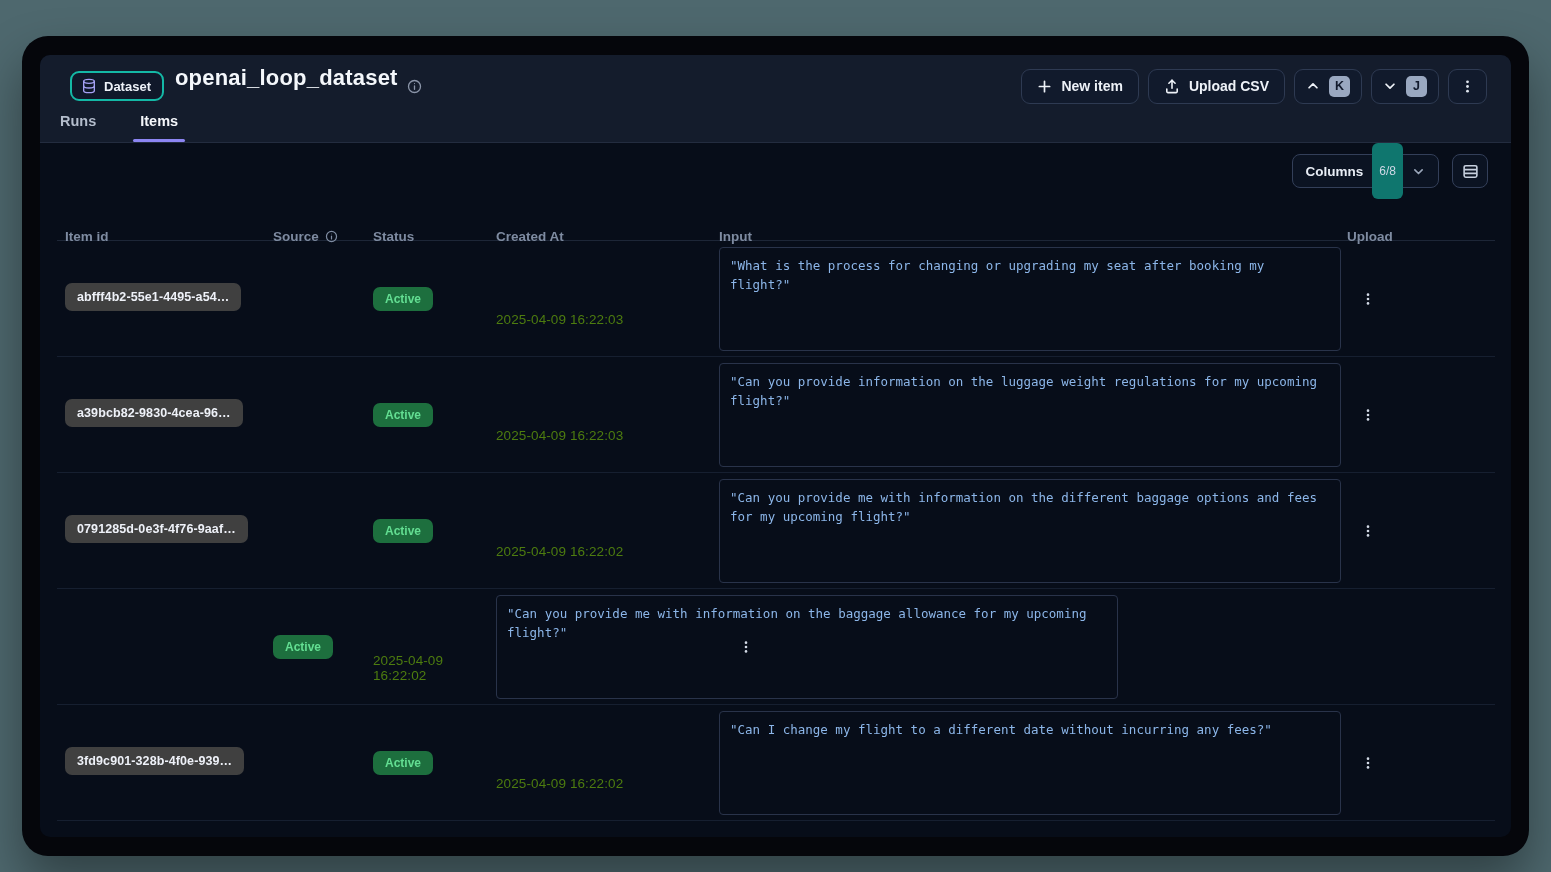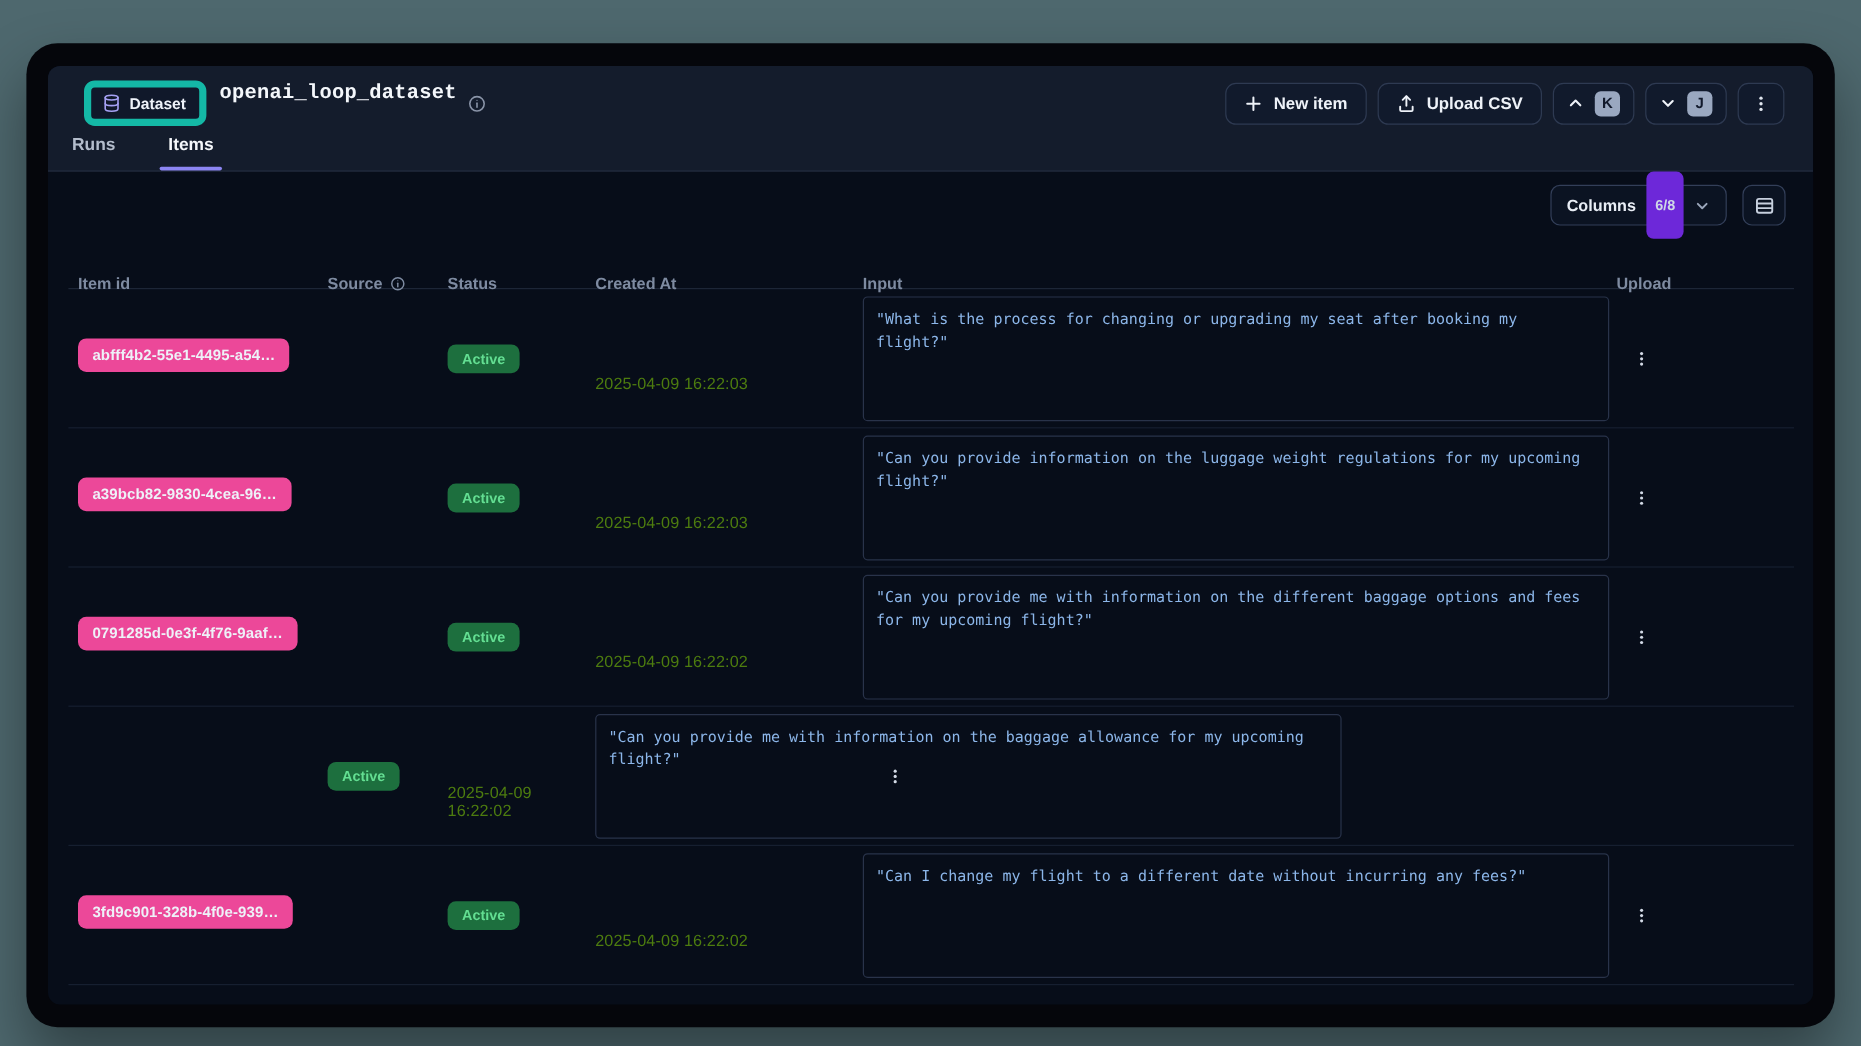--- a/index.html
+++ b/index.html
@@ -15,25 +15,25 @@
     position:absolute;left:18px;top:19px;width:1471px;height:782px;
     background:#070d19;border-radius:10px;overflow:hidden;
   }
   
   .app-header{
     height:88px;background:#141c2c;border-bottom:1px solid #232c3f;
     box-sizing:border-box;padding:0 24px 0 30px;position:relative;
   }
   .title-row{display:flex;align-items:center;height:54px;padding-top:8px;box-sizing:border-box;}
   .ds-badge{
-    display:inline-flex;align-items:center;gap:7px;border:6px solid #14b8a6;
+    display:inline-flex;align-items:center;gap:7px;border:2px solid #14b8a6;
     background:#10182a;border-radius:9px;padding:5px 11px 5px 9px;
     color:#eef2f9;font-size:13px;font-weight:700;text-align:center;
   }
-  .page-title{font-size:17px;font-weight:700;color:#f4f7fb;margin:0 0 16px 11px;letter-spacing:.2px;font-family:Liberation Mono, monospace;}
+  .page-title{font-size:22px;font-weight:700;color:#f4f7fb;margin:0 0 16px 11px;letter-spacing:.2px;}
   .info-btn{display:inline-flex;margin-left:9px;background:none;border:none;padding:0;cursor:pointer;}
   .spacer{flex:1;}
   .hbtn{
     display:inline-flex;align-items:center;gap:9px;height:35px;
     background:#111a2c;border:1px solid #2e3a52;border-radius:9px;
     color:#eef2f8;font-family:"Liberation Sans",sans-serif;
     font-size:14px;font-weight:700;padding:0 15px;margin-left:9px;cursor:pointer;
   }
   .hbtn.icon-only{padding:0 11px;}
   .keycap{
@@ -52,38 +52,38 @@
   }
   
   .content{position:relative;}
   .toolbar{display:flex;justify-content:flex-end;gap:13px;padding:11px 23px 0 0;height:34px;}
   .cols-btn{
     display:inline-flex;align-items:center;gap:9px;height:34px;
     background:#0b1322;border:1px solid #333f59;border-radius:8px;
     color:#e8edf5;font-family:"Liberation Sans",sans-serif;
     font-size:13.5px;font-weight:700;padding:0 13px;cursor:pointer;
   }
-  .count-badge{background:#6d28d9;color:#cfd8e6;border-radius:6px;padding:21px 7px;font-size:12px;font-weight:700;}
+  .count-badge{background:#0f766e;color:#cfd8e6;border-radius:6px;padding:21px 7px;font-size:12px;font-weight:400;}
   .sq-btn{
     width:36px;height:34px;background:#0b1322;border:1px solid #333f59;border-radius:8px;
     display:grid;place-items:center;cursor:pointer;
   }
   
   .table{margin:17px 16px 0 17px;}
   .thead,.trow{
     display:grid;grid-template-columns:208px 100px 123px 223px 622px 1fr;
     align-items:center;
   }
   .thead{height:35px;border-bottom:1px solid #1d2637;color:#7e8ba1;font-size:13.5px;font-weight:600;}
   .thead .cell{display:flex;align-items:center;gap:6px;margin-top:24px;}
   .cell{padding-left:8px;box-sizing:border-box;}
   .cell.actions-h{padding-left:14px;}
   .trow{min-height:115px;border-bottom:1px solid #161f30;}
   .chip{
-    display:inline-block;background:#ec4899;border-radius:7px;padding:7px 12px;
+    display:inline-block;background:#404040;border-radius:7px;padding:7px 12px;
     color:#eef1f8;font-size:12.5px;font-weight:700;letter-spacing:.1px;cursor:pointer;
     max-width:190px;white-space:nowrap;overflow:hidden;box-sizing:border-box;
   }
   .status-badge{
     display:inline-block;background:var(--status-bg,#1d6f3e);color:var(--status-fg,#63de92);
     border-radius:7px;padding:5px 12px;font-size:12px;font-weight:600;
   }
   .created{color:#4d7c0f;font-size:13.5px;font-weight:500;letter-spacing:.1px;margin-top:42px;}
   .inputbox{
     width:622px;height:104px;box-sizing:border-box;border:1px solid #29334a;border-radius:4px;

